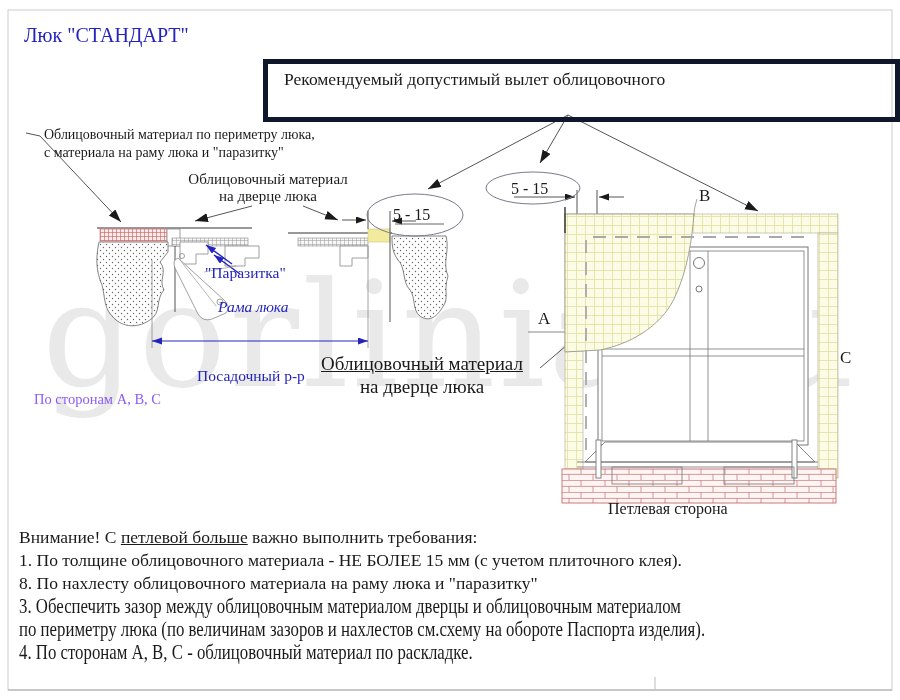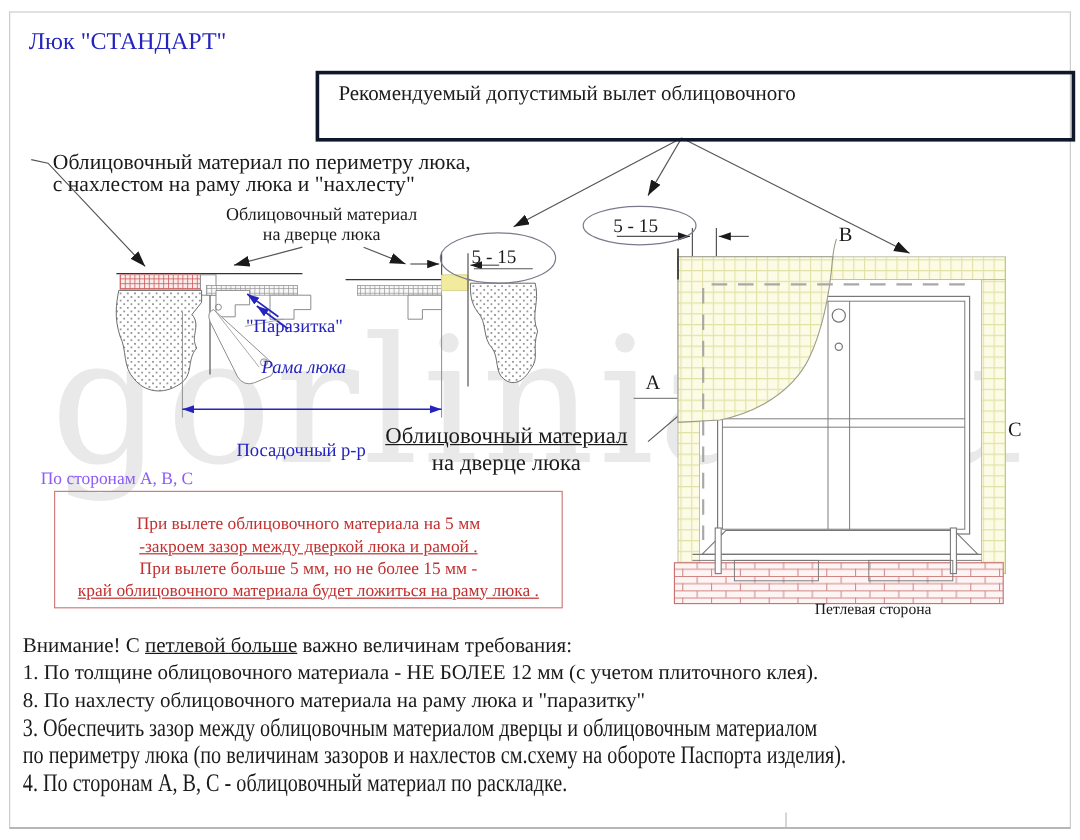--- a/index.html
+++ b/index.html
@@ -3,36 +3,36 @@
 <meta charset="utf-8">
 <style>
   html,body{margin:0;padding:0;background:#fff;}
   .page{position:relative;width:900px;height:700px;background:#ffffff;overflow:hidden;
         font-family:"Liberation Serif", serif;color:#1a1a1a;}
   .watermark{position:absolute;left:42px;top:262px;z-index:0;font-family:"DejaVu Serif",serif;
         font-size:146px;line-height:1;color:#e9e9e9;letter-spacing:3px;white-space:nowrap;}
   svg.draw{position:absolute;left:0;top:0;z-index:1;}
   .lbl{position:absolute;z-index:2;white-space:nowrap;}
   .title{left:24px;top:24px;font-size:20px;color:#2424bd;}
-  .topbox{left:263px;top:59px;width:611px;height:50px;border:3px solid #0f172a;
+  .topbox{left:263px;top:59px;width:611px;height:50px;border:5px solid #0f172a;
           padding:3px 0 0 16px;font-size:17.5px;line-height:25px;background:transparent;}
-  .lead1{left:44px;top:126px;font-size:18px;line-height:18px;}
+  .lead1{left:44px;top:126px;font-size:14px;line-height:18px;}
   .lead2{left:180px;top:171px;width:176px;text-align:center;font-size:15px;line-height:17px;}
   .blue{color:#2424bd;}
   .parazitka{left:205px;top:264px;font-size:15.5px;}
   .rama{left:218px;top:298px;font-size:15.5px;font-style:italic;}
   .posad{left:197px;top:319px;font-size:15.5px;margin-top:48px;}
   .dim1{left:393px;top:206px;font-size:16px;}
   .dim2{left:511px;top:180px;font-size:16px;}
   .sideA{left:538px;top:309px;font-size:17px;}
   .sideB{left:699px;top:186px;font-size:17px;}
   .sideC{left:840px;top:348px;font-size:17px;}
   .biglbl{left:307px;top:352px;width:230px;text-align:center;font-size:19px;line-height:23px;}
   .biglbl .u1{text-decoration:underline;}
-  .hinge{left:679px;top:500px;font-size:13px;}
+  .hinge{left:608px;top:500px;font-size:16px;}
   .redhdr{left:34px;top:391px;font-size:14.5px;color:#8b5cf6;}
   .redbox{left:45px;top:409px;width:422px;height:78px;border:1px solid #cf7d7d;
           padding-top:18px;text-align:center;font-size:14.5px;line-height:18.5px;color:#c22f2f;
           background:transparent;}
   .ul{text-decoration:underline;}
   .attn{left:19px;top:526px;font-size:17.5px;line-height:23px;}
   .attn div{white-space:nowrap;}
   .cond{font-size:21px;transform:scaleX(0.8);transform-origin:0 50%;}
 </style>
 </head>
@@ -178,21 +178,21 @@
   </svg>
 
   <div class="lbl title">Люк "СТАНДАРТ"</div>
 
   <div class="lbl topbox">
     <div>Рекомендуемый допустимый вылет облицовочного</div>
   </div>
 
   <div class="lbl lead1">
     <div>Облицовочный материал по периметру люка,</div>
-    <div>с нахлестом на раму люка и "нахлесту"</div>
+    <div>с материала на раму люка и "паразитку"</div>
   </div>
 
   <div class="lbl lead2">
     <div>Облицовочный материал</div>
     <div>на дверце люка</div>
   </div>
 
   <div class="lbl blue parazitka">"Паразитка"</div>
   <div class="lbl blue rama">Рама люка</div>
   <div class="lbl blue posad">Посадочный р-р</div>
@@ -205,29 +205,23 @@
   <div class="lbl sideC">C</div>
 
   <div class="lbl biglbl">
     <div class="u1">Облицовочный материал</div>
     <div>на дверце люка</div>
   </div>
 
   <div class="lbl hinge">Петлевая сторона</div>
 
   <div class="lbl redhdr">По сторонам А, В, С</div>
-  <div class="lbl redbox">
-    <div>При вылете облицовочного материала  на 5 мм</div>
-    <div class="ul">-закроем зазор между дверкой люка и рамой .</div>
-    <div>При вылете больше 5 мм, но не более 15 мм -</div>
-    <div class="ul">край облицовочного материала будет ложиться на раму люка .</div>
-  </div>
 
   <div class="lbl attn">
-    <div><span>Внимание! С </span><span class="ul">петлевой больше</span><span> важно величинам требования:</span></div>
-    <div>1. По толщине облицовочного материала - НЕ БОЛЕЕ 12 мм (с учетом плиточного клея).</div>
+    <div><span>Внимание! С </span><span class="ul">петлевой больше</span><span> важно выполнить требования:</span></div>
+    <div>1. По толщине облицовочного материала - НЕ БОЛЕЕ 15 мм (с учетом плиточного клея).</div>
     <div>8. По нахлесту облицовочного материала на раму люка и "паразитку"</div>
     <div class="cond">3. Обеспечить зазор между облицовочным материалом дверцы и облицовочным материалом</div>
     <div class="cond"> по периметру люка (по величинам зазоров и нахлестов см.схему на обороте Паспорта изделия).</div>
     <div class="cond">4. По сторонам А, В, С - облицовочный материал по раскладке.</div>
   </div>
 
 </div>
 
 </body></html>

